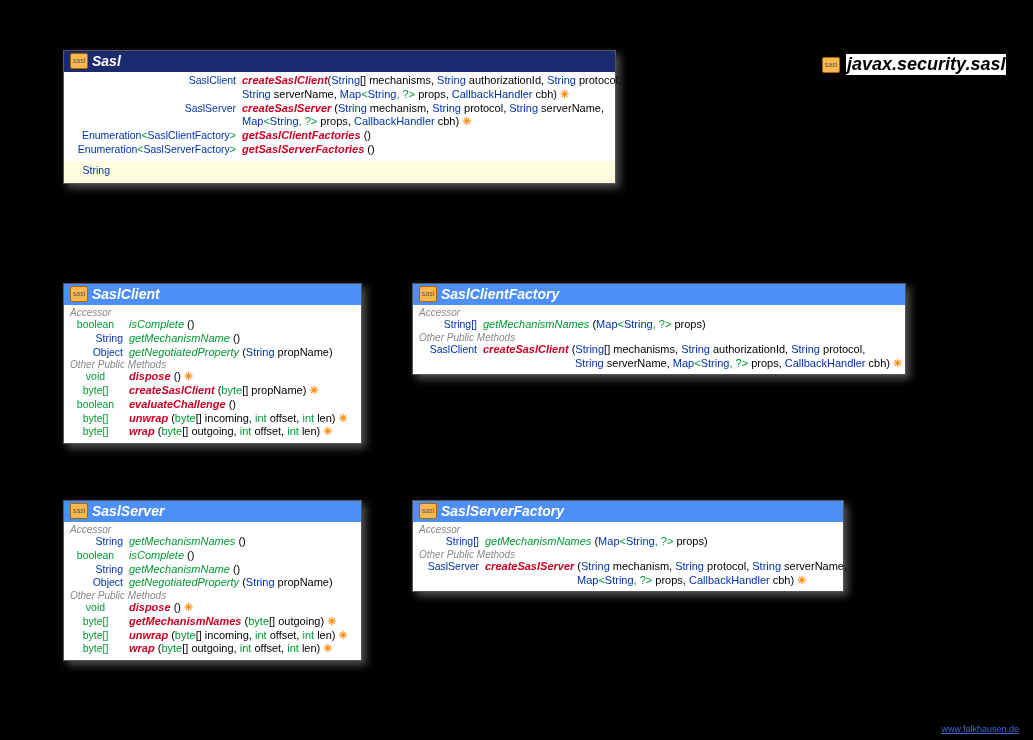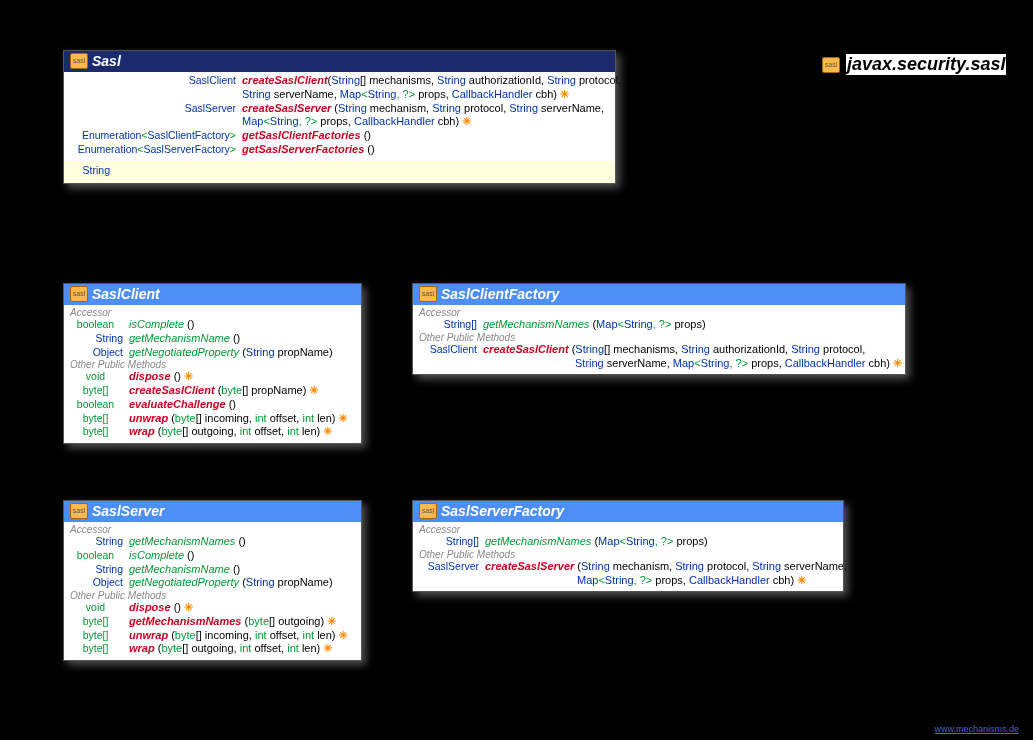--- a/index.html
+++ b/index.html
@@ -288,13 +288,13 @@
         <span class="ret" style="width:62px;min-width:62px;"><span class="type">SaslServer</span></span>
         <span><span class="name-red">createSaslServer</span><span class="sig"> (</span><span class="type">String</span><span class="sig"> mechanism, </span><span class="type">String</span><span class="sig"> protocol, </span><span class="type">String</span><span class="sig"> serverName,</span></span>
       </div>
     <div class="row">
         <span class="ret" style="width:62px;min-width:62px;"></span>
         <span style="padding-left:92px;"><span class="type">Map</span><span class="k">&lt;</span><span class="type">String</span><span class="k">, ?&gt; </span><span class="sig">props, </span><span class="type">CallbackHandler</span><span class="sig"> cbh)</span><span class="throws"> ✳</span></span>
       </div>
   </div>
 </div>
 
-<div class="footer">www.mechanisms.de</div>
+<div class="footer">www.falkhausen.de</div>
 
 </body></html>

